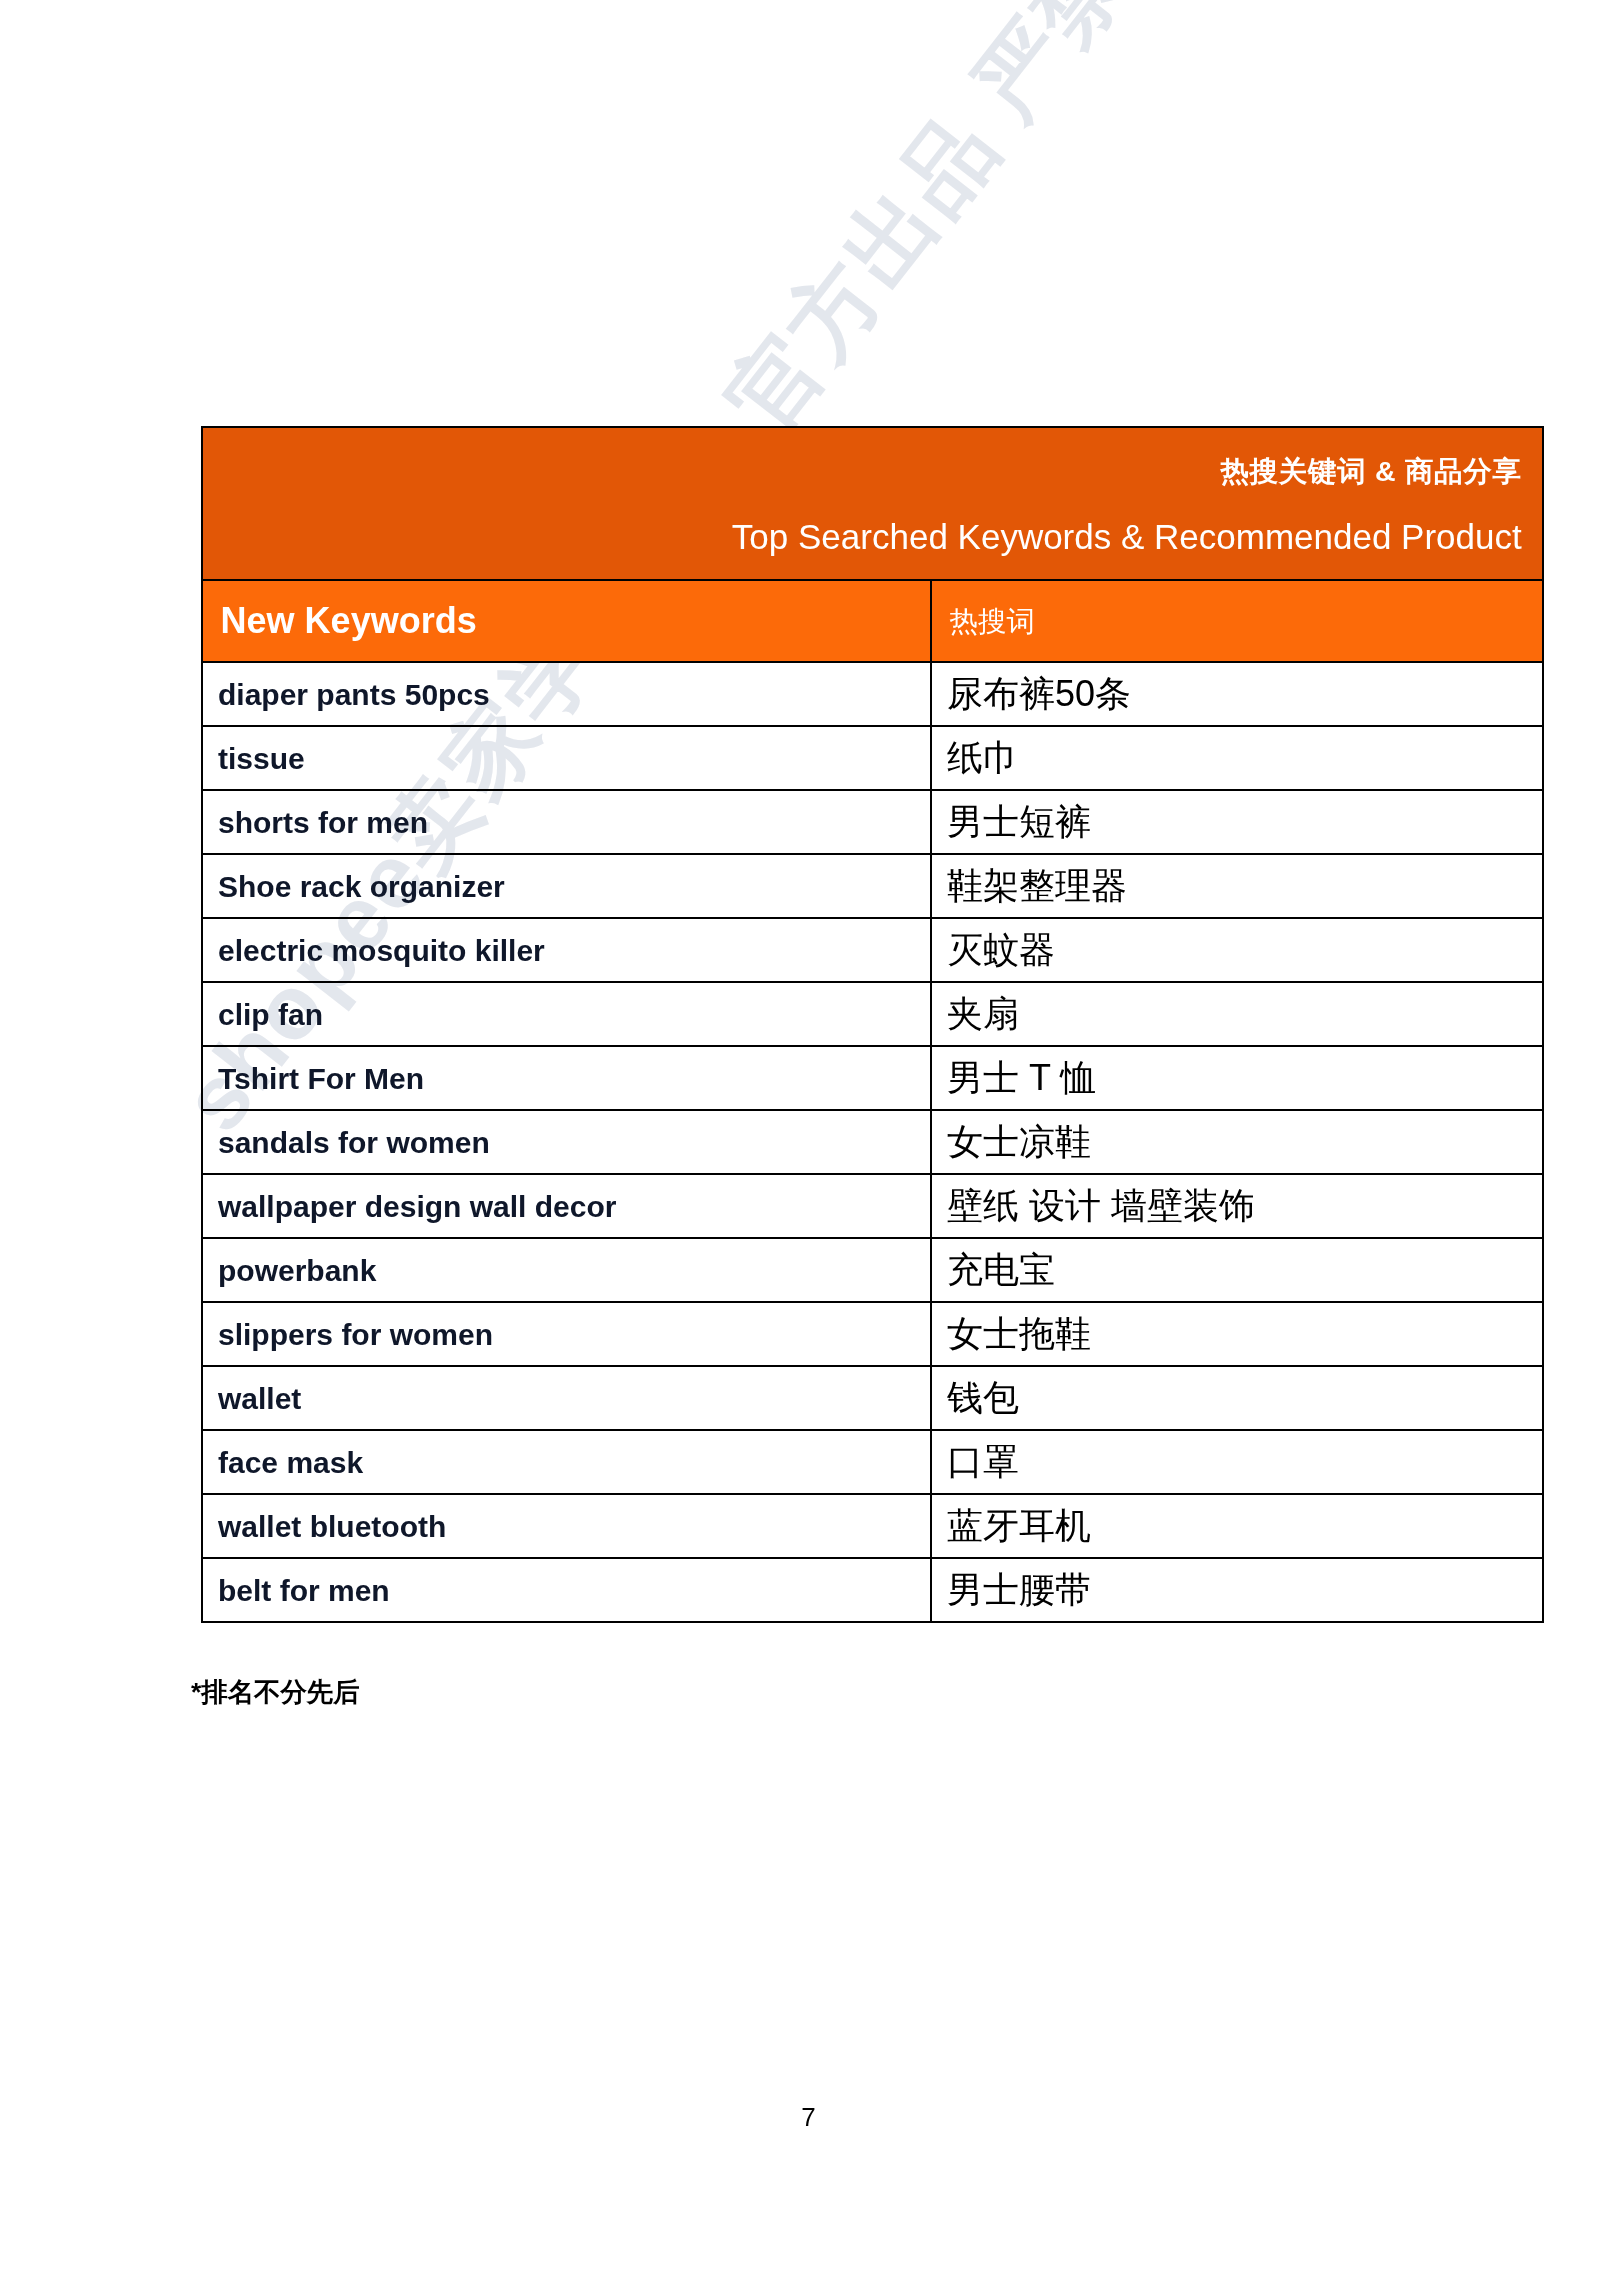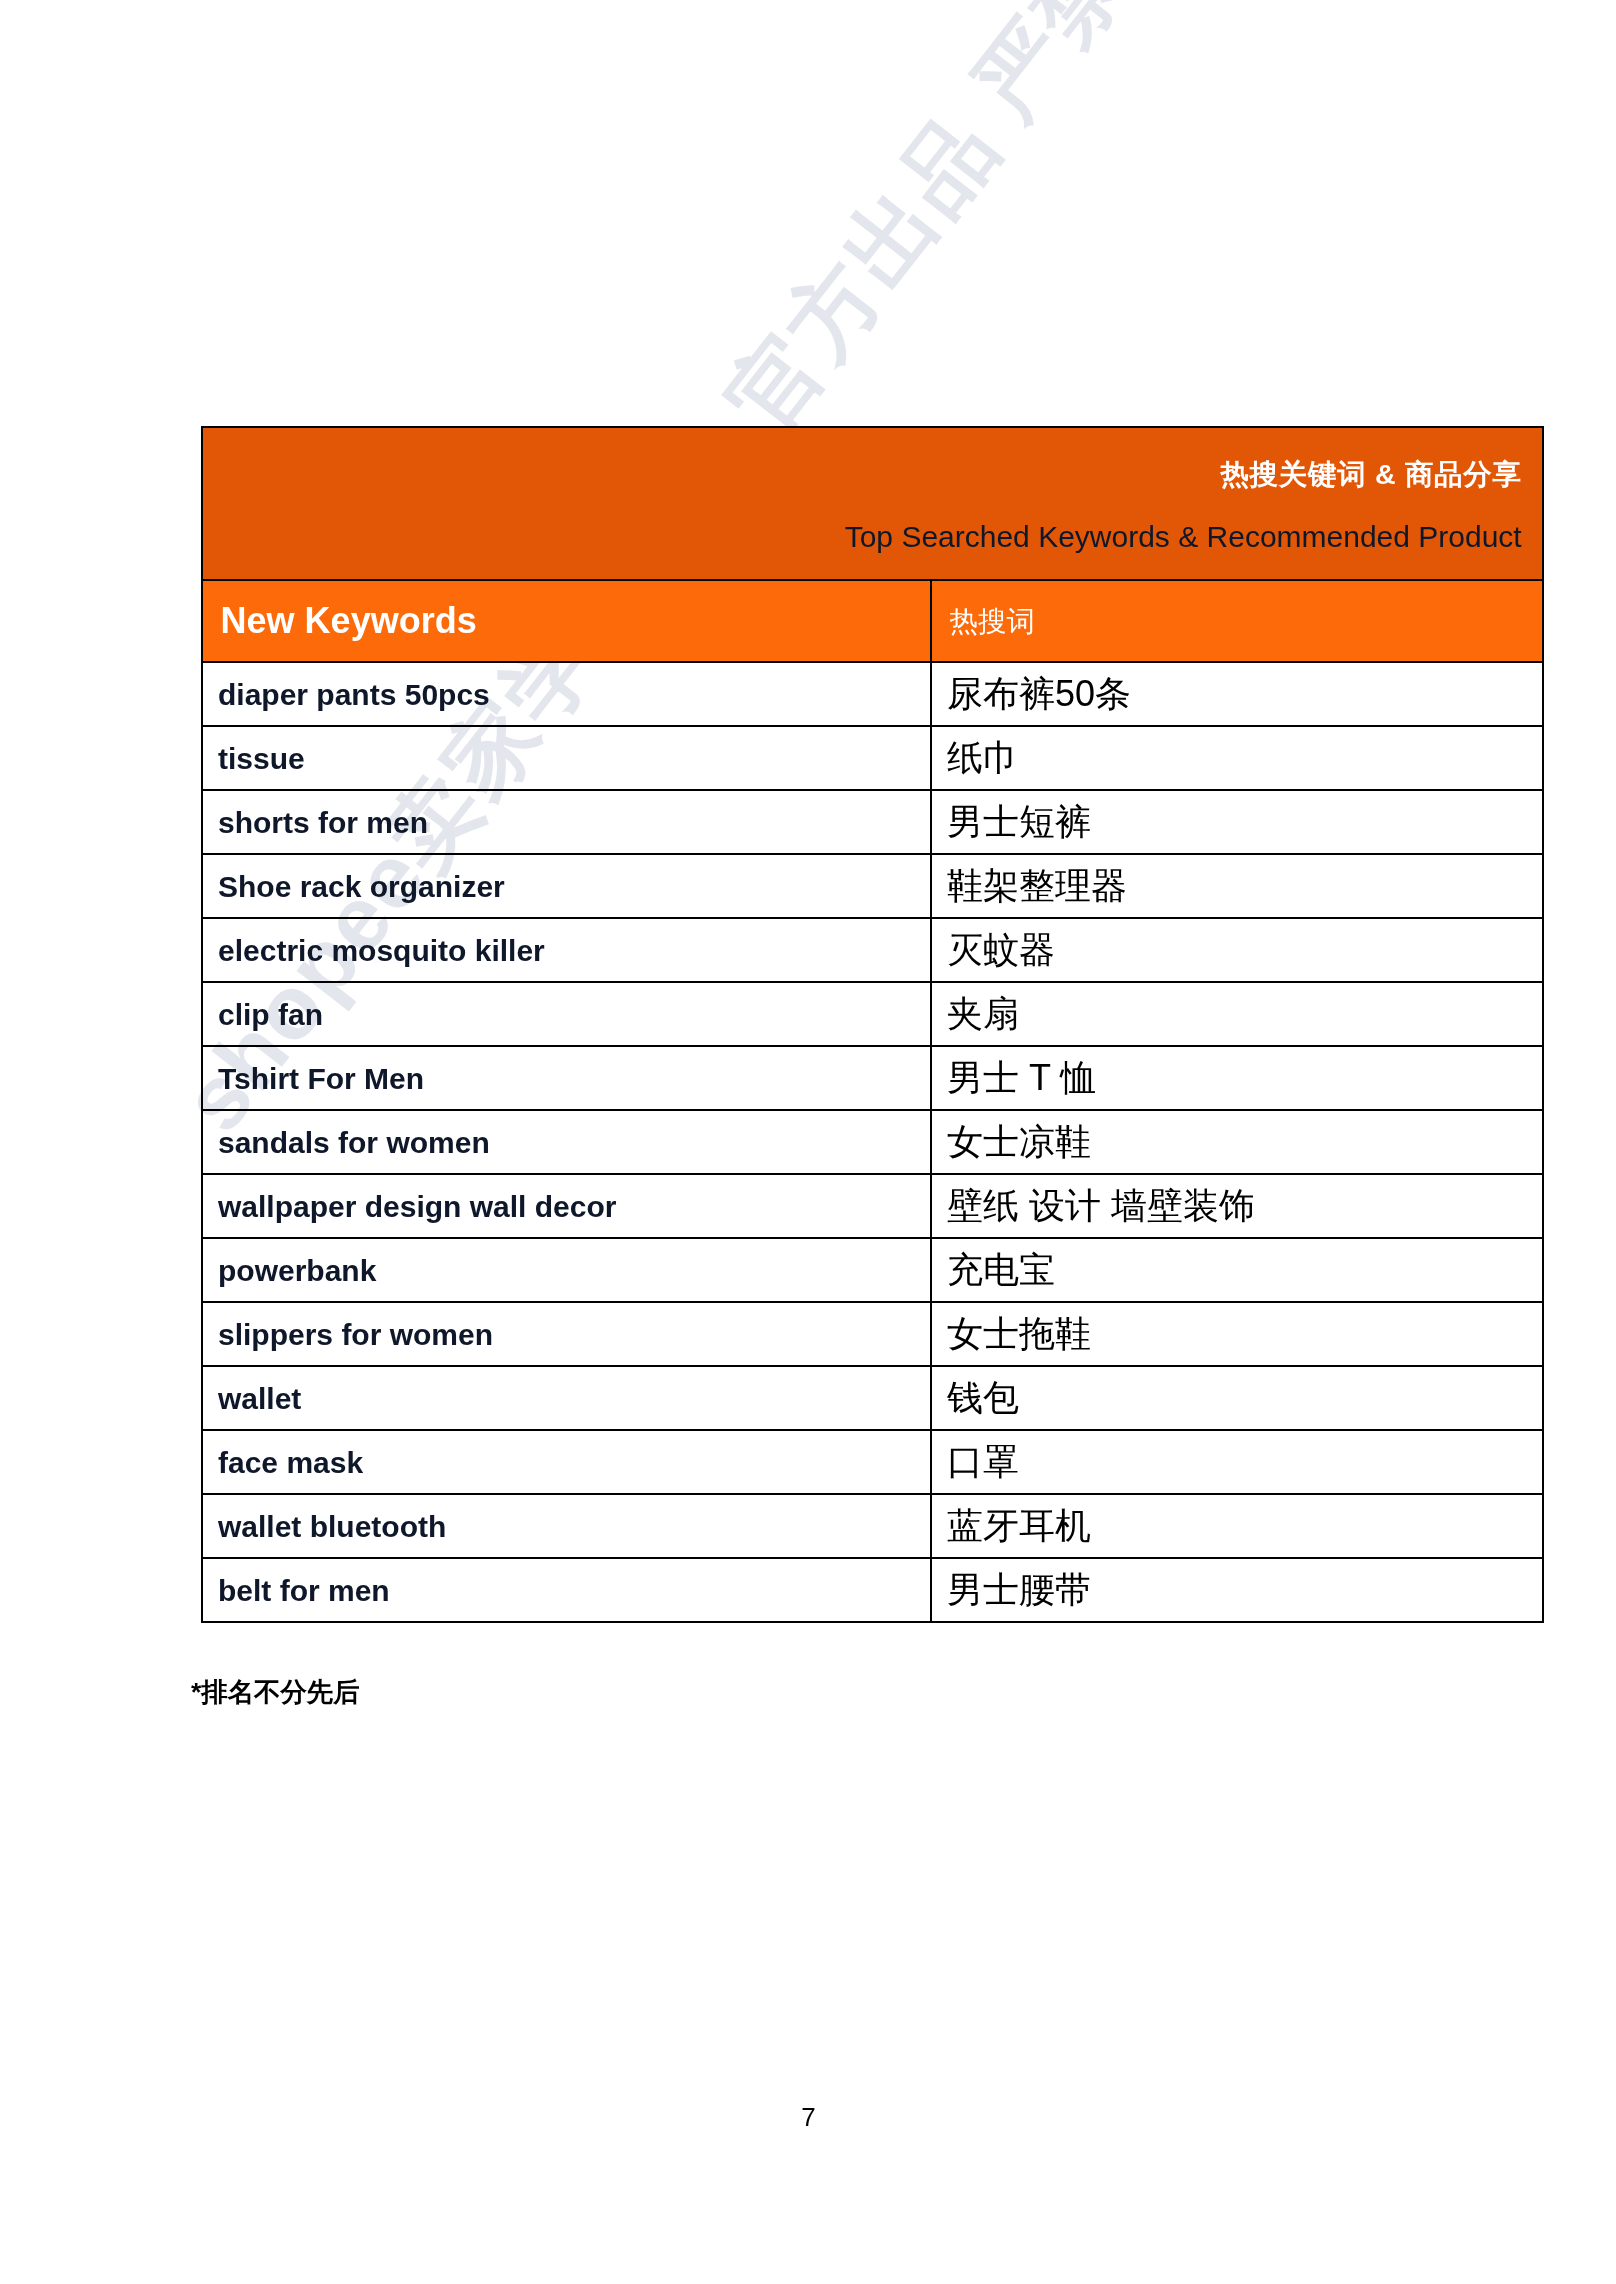--- a/index.html
+++ b/index.html
@@ -83,22 +83,22 @@
   }
   .title-zh {
     color: #ffffff;
     font-size: 28.5px;
     font-weight: 700;
     line-height: 1.15;
     letter-spacing: 0.7px;
     margin: 12.2px 0 0 0;
   }
   .title-en {
-    color: #0f172a;
-    font-size: 30px;
+    color: #ffffff;
+    font-size: 35px;
     font-weight: 400;
     line-height: 1.15;
     margin: 28.5px 0 0 0;
   }
 
   
   .hdr-cell {
     background: #fc6a09;
     height: 80px;
     padding: 0 17.6px !important;

